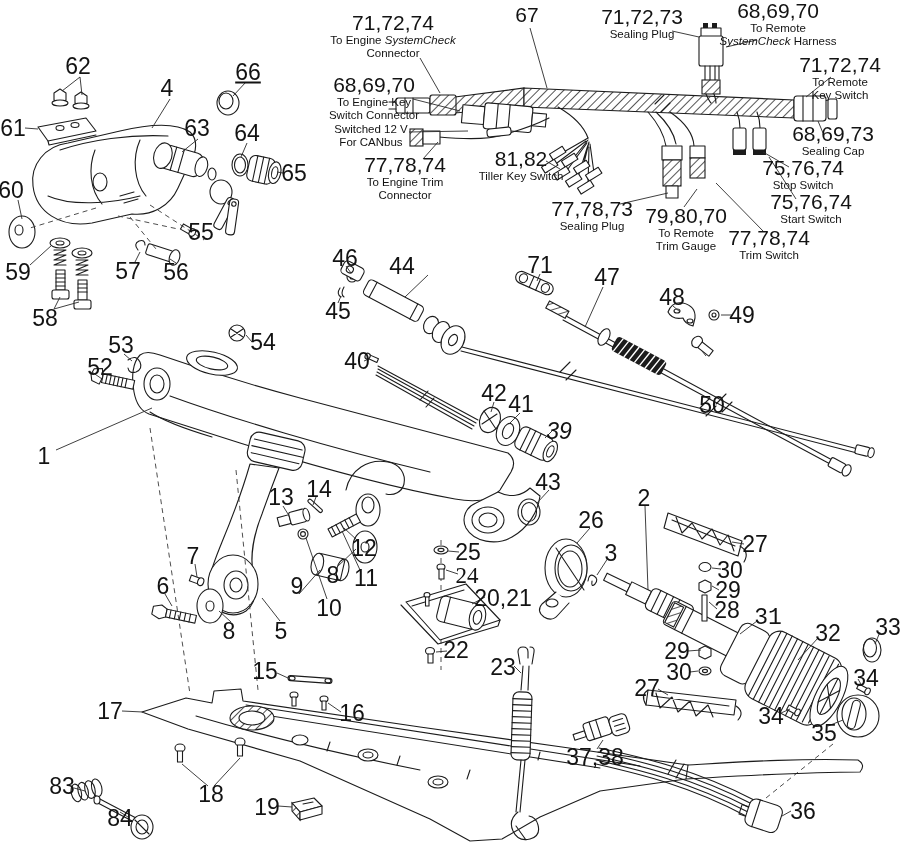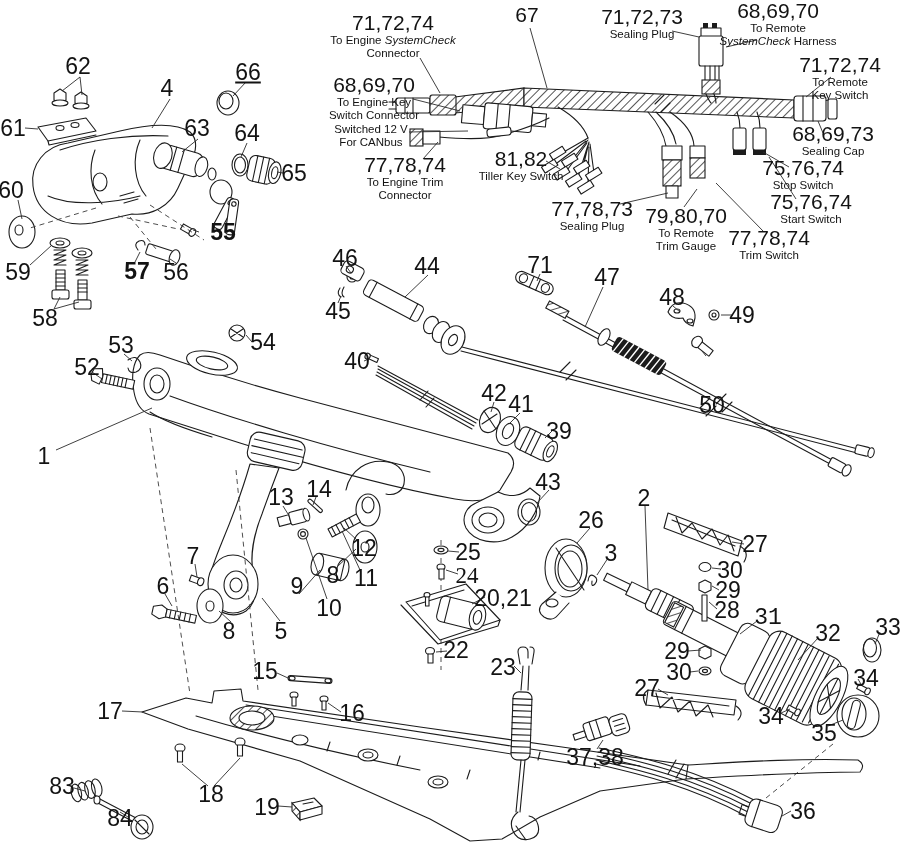--- a/index.html
+++ b/index.html
@@ -459,40 +459,40 @@
 
 <div id="label-layer">
       <div class="callout" style="left: 78px; top: 66px;">62</div>
       <div class="callout" style="left: 167px; top: 88px;">4</div>
       <div class="callout" style="left: 248px; top: 72px; text-decoration: underline;">66</div>
       <div class="callout" style="left: 13px; top: 128px;">61</div>
       <div class="callout" style="left: 197px; top: 128px;">63</div>
       <div class="callout" style="left: 247px; top: 133px;">64</div>
       <div class="callout" style="left: 294px; top: 173px;">65</div>
       <div class="callout" style="left: 11px; top: 190px;">60</div>
-      <div class="callout" style="left: 223px; top: 232px; font-weight: bold;">55</div>
+      <div class="callout" style="left: 201px; top: 232px;">55</div>
       <div class="callout" style="left: 18px; top: 272px;">59</div>
-      <div class="callout" style="left: 137px; top: 271px; font-weight: bold;">57</div>
+      <div class="callout" style="left: 128px; top: 271px;">57</div>
       <div class="callout" style="left: 176px; top: 272px;">56</div>
       <div class="callout" style="left: 45px; top: 318px;">58</div>
       <div class="callout" style="left: 345px; top: 258px;">46</div>
-      <div class="callout" style="left: 427px; top: 266px;">44</div>
+      <div class="callout" style="left: 402px; top: 266px;">44</div>
       <div class="callout" style="left: 540px; top: 265px;">71</div>
       <div class="callout" style="left: 607px; top: 277px;">47</div>
       <div class="callout" style="left: 672px; top: 297px;">48</div>
       <div class="callout" style="left: 742px; top: 315px;">49</div>
       <div class="callout" style="left: 338px; top: 311px;">45</div>
       <div class="callout" style="left: 712px; top: 363px; margin-top: 42px;">50</div>
       <div class="callout" style="left: 357px; top: 361px;">40</div>
       <div class="callout" style="left: 494px; top: 393px;">42</div>
       <div class="callout" style="left: 521px; top: 404px;">41</div>
-      <div class="callout" style="left: 559px; top: 431px;">39</div>
+      <div class="callout" style="left: 559px; top: 431px; font-style: italic;">39</div>
       <div class="callout" style="left: 121px; top: 345px;">53</div>
       <div class="callout" style="left: 263px; top: 342px;">54</div>
-      <div class="callout" style="left: 87px; top: 367px;">52</div>
+      <div class="callout" style="left: 100px; top: 367px;">52</div>
       <div class="callout" style="left: 44px; top: 456px;">1</div>
       <div class="callout" style="left: 281px; top: 497px;">13</div>
       <div class="callout" style="left: 319px; top: 489px;">14</div>
       <div class="callout" style="left: 364px; top: 548px;">12</div>
       <div class="callout" style="left: 333px; top: 575px;">8</div>
       <div class="callout" style="left: 366px; top: 578px;">11</div>
       <div class="callout" style="left: 468px; top: 552px;">25</div>
       <div class="callout" style="left: 467px; top: 575px; font-family: Liberation Serif, serif;">24</div>
       <div class="callout" style="left: 193px; top: 556px;">7</div>
       <div class="callout" style="left: 163px; top: 586px;">6</div>

